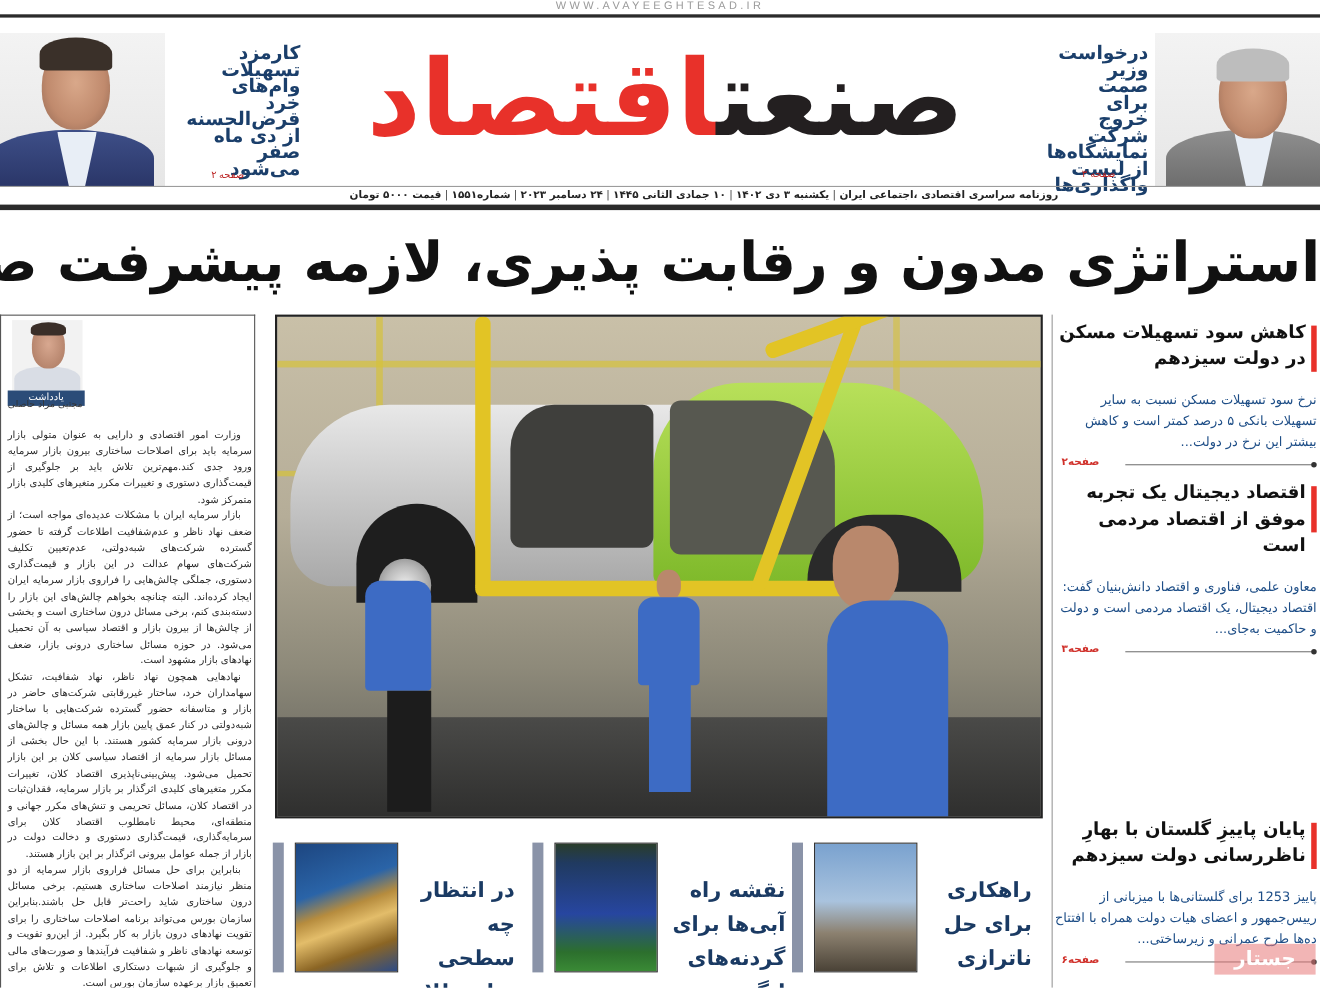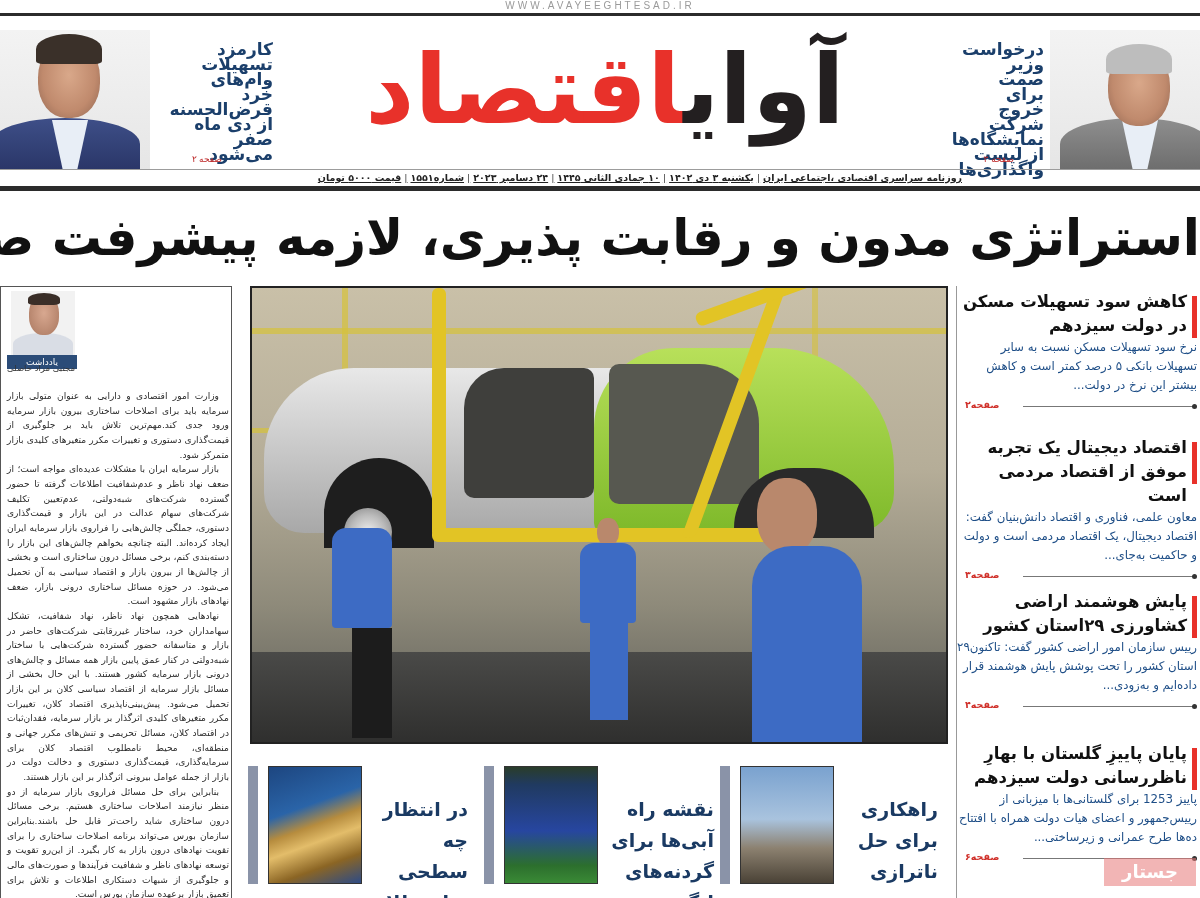--- a/index.html
+++ b/index.html
@@ -38,21 +38,21 @@
   .teaser-page { position: absolute; bottom: 6px; font-size: 9px; color: #b22; direction: rtl; }
   .teaser.right .teaser-page { right: 186px; }
   .teaser.left .teaser-page { left: 192px; font-family: Liberation Serif, serif; }
 
   .logo { position: absolute; left: 240px; top: 6px; width: 730px; height: 124px; direction: rtl; text-align: center; white-space: nowrap; }
   .logo span { font-family: "DejaVu Sans", sans-serif; font-weight: bold; font-size: 96px; line-height: 124px; letter-spacing: -2px; }
   .logo .black { color: #231f20; }
   .logo .red { color: #e8312a; }
 
   .info-rule { position: absolute; top: 169px; left: 0; width: 1200px; height: 1px; background: #9c9c9c; }
-  .info-bar { position: absolute; top: 172px; right: 238px; font-size: 9.5px; color: #222; direction: rtl; white-space: nowrap; font-weight: bold; text-decoration: underline; }
+  .info-bar { position: absolute; top: 172px; right: 238px; font-size: 9.5px; color: #222; direction: rtl; white-space: nowrap; font-weight: bold; }
   .info-bar .sep { color: #444; padding: 0 3px; font-weight: normal; }
   .thick-rule { position: absolute; top: 186px; left: 0; width: 1200px; height: 5px; background: #2b2b2b; }
 
   .headline { position: absolute; top: 198px; left: 0; width: 1200px; height: 80px; direction: rtl; text-align: center;
     font-size: 50px; font-weight: bold; line-height: 80px; color: #111; letter-spacing: -1px; white-space: nowrap; }
 
   
   .col-left { position: absolute; top: 286px; left: 0; width: 232px; height: 612px; border: 1px solid #555; border-bottom: none; overflow: hidden; }
   .col-left .author-photo { position: absolute; top: 4px; left: 10px; width: 64px; height: 64px; overflow: hidden; background: #f2f2f2; }
   .author-photo .head { position: absolute; left: 18px; top: 4px; width: 30px; height: 40px; border-radius: 45%; background: radial-gradient(ellipse at 50% 45%, #d8a890, #a9775f); }
@@ -80,21 +80,21 @@
   .main-photo .worker { position: absolute; }
   .worker .w-head { position: absolute; border-radius: 45%; background: #b9886c; }
   .worker .w-body { position: absolute; background: #3d6bc4; border-radius: 14px 14px 4px 4px; }
   .main-photo .floor { position: absolute; left: 0; bottom: 0; width: 698px; height: 90px; background: linear-gradient(180deg,#4a4a48,#2f2f2e); }
 
   
   .col-right { position: absolute; top: 286px; left: 956px; width: 244px; height: 612px; border-left: 1px solid #999; }
   .news { position: absolute; left: 0; width: 244px; direction: rtl; }
   .news .n-title { position: relative; padding-right: 14px; font-size: 16.5px; font-weight: bold; line-height: 24px; color: #111; text-align: right; }
   .news .n-title::before { content: ""; position: absolute; right: 4px; top: 6px; width: 5px; height: 42px; background: #e8312a; }
-  .news .n-body { margin-top: 0; padding-right: 4px; font-size: 11.8px; line-height: 19px; color: #1e4e87; text-align: right; }
+  .news .n-body { margin-top: 16px; padding-right: 4px; font-size: 11.8px; line-height: 19px; color: #1e4e87; text-align: right; }
   .news .n-page { position: relative; margin-top: 4px; height: 14px; font-weight: bold; }
   .news .n-page .pg { position: absolute; left: 8px; top: 0; font-size: 9.5px; color: #d0302a; }
   .news .n-page .line { position: absolute; left: 66px; right: 6px; top: 7px; height: 1px; background: #777; }
   .news .n-page .dot { position: absolute; right: 4px; top: 5px; width: 5px; height: 5px; border-radius: 50%; background: #333; }
 
   
   .bottom-item { position: absolute; top: 764px; width: 222px; height: 130px; }
   .bottom-item .bar { position: absolute; right: 0; top: 2px; width: 10px; height: 118px; background: #8a93a8; }
   .bottom-item .thumb { position: absolute; top: 2px; width: 94px; height: 118px; border: 1px solid #333; overflow: hidden; }
   .bottom-item .b-title { position: absolute; top: 30px; width: 100px; font-size: 19px; font-weight: bold; line-height: 31px; color: #1a3a63; direction: rtl; text-align: right; }
@@ -118,21 +118,21 @@
         <div class="suit"></div>
         <div class="shirt"></div>
         <div class="head"></div>
         <div class="hair"></div>
     </div>
     <div class="teaser-text">درخواست وزیر صمت برای خروج شرکت نمایشگاه‌ها از لیست واگذاری‌ها</div>
     <div class="teaser-page">صفحه ۳</div>
   </div>
 
   <div class="logo">
-    <span class="black">آوای</span><span class="red">اقتصاد</span>
+    <span class="black">صنعت</span><span class="red">اقتصاد</span>
   </div>
 
   <div class="teaser left">
     <div class="portrait">
       <div class="bg"></div>
         <div class="suit"></div>
         <div class="shirt"></div>
         <div class="head"></div>
         <div class="hair"></div>
     </div>
@@ -211,29 +211,20 @@
   </article>
   <article class="news" style="top:150px">
     <div class="n-title">اقتصاد دیجیتال یک تجربه موفق از اقتصاد مردمی است</div>
     <div class="n-body">معاون علمی، فناوری و اقتصاد دانش‌بنیان گفت: اقتصاد دیجیتال، یک اقتصاد مردمی است و دولت و حاکمیت به‌جای...</div>
     <div class="n-page">
         <span class="pg">صفحه۳</span>
         <span class="line"></span>
         <span class="dot"></span>
       </div>
   </article>
-  <article class="news" style="top:304px">
-    <div class="n-title">پایش هوشمند اراضی کشاورزی ۲۹استان کشور</div>
-    <div class="n-body">رییس سازمان امور اراضی کشور گفت: تاکنون۲۹ استان کشور را تحت پوشش پایش هوشمند قرار داده‌ایم و به‌زودی...</div>
-    <div class="n-page">
-        <span class="pg">صفحه۴</span>
-        <span class="line"></span>
-        <span class="dot"></span>
-      </div>
-  </article>
   <article class="news" style="top:456px">
     <div class="n-title">پایان پاییزِ گلستان با بهارِ ناظر‌رسانی دولت سیزدهم</div>
     <div class="n-body">پاییز 1253 برای گلستانی‌ها با میزبانی از رییس‌جمهور و اعضای هیات دولت همراه با افتتاح ده‌ها طرح عمرانی و زیرساختی...</div>
     <div class="n-page">
         <span class="pg">صفحه۶</span>
         <span class="line"></span>
         <span class="dot"></span>
       </div>
   </article>
 </section>

